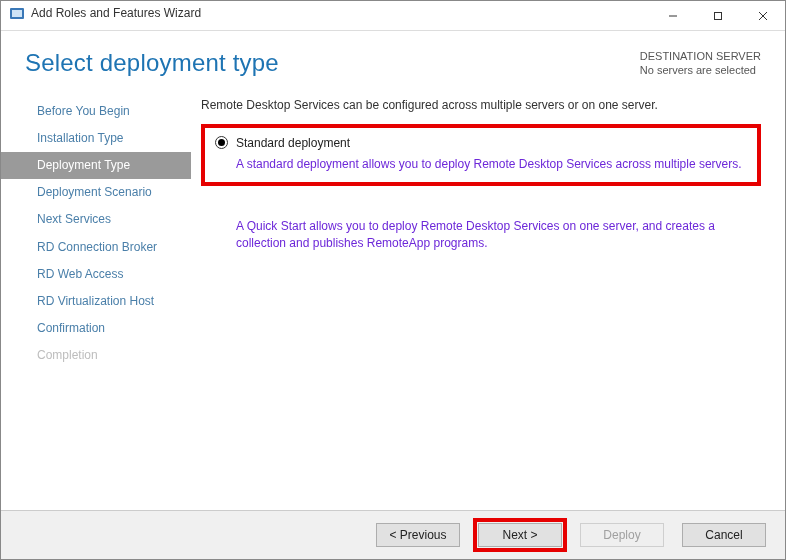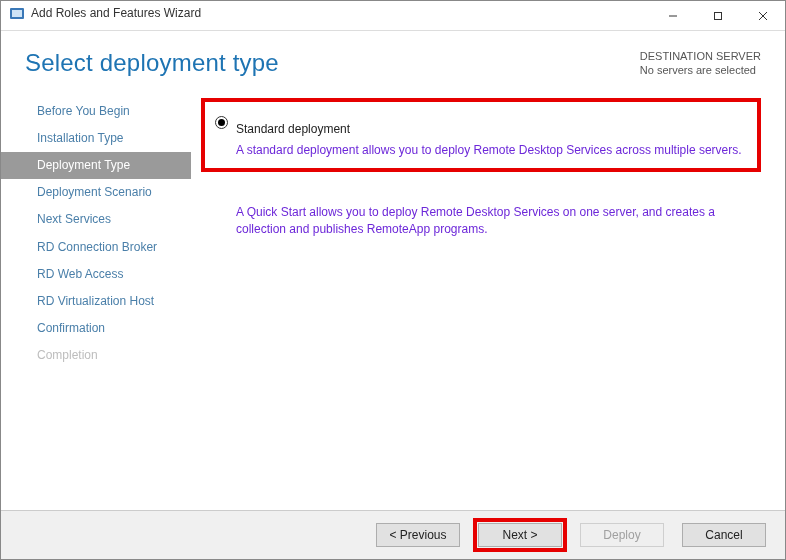--- a/index.html
+++ b/index.html
@@ -23,21 +23,21 @@
   .side-item { padding:4px 0 4px 36px; color:#4a7fa9; font-size:12px; cursor:pointer; line-height:1.6; }
   .side-item.active { background:#9a9a9a; color:#fff; }
   .side-item.disabled { color:#bdbdbd; cursor:default; }
   .main { flex:1; padding:10px 24px 10px 10px; color:#323232; }
   .intro { font-size:12px; margin-bottom:12px; }
   .option-box { border:4px solid #e60000; padding:8px 10px 10px 10px; margin-bottom:14px; }
   .option-box.none { border:4px solid transparent; padding:8px 10px 10px 10px; }
   .radio-row { display:flex; align-items:center; gap:8px; }
   .radio { width:13px; height:13px; border:1px solid #333; border-radius:50%; display:flex; align-items:center; justify-content:center; background:#fff; cursor:pointer; }
   .radio.selected::after { content:""; width:7px; height:7px; border-radius:50%; background:#000; display:block; }
-  .opt-label { font-size:12px; color:#222;margin-top:12px; }
+  .opt-label { font-size:12px; color:#222; }
   .opt-desc { font-size:12px; color:#6d28d9; margin:6px 0 0 21px; line-height:1.4; }
   
   .footer { height:48px; background:#f0f0f0; display:flex; align-items:center; justify-content:flex-end; padding:0 14px; gap:8px; }
   .btn { min-width:84px; height:24px; background:#e1e1e1; border:1px solid #adadad; font-size:12px; color:#222; cursor:pointer; }
   .btn:disabled { color:#a0a0a0; background:#efefef; border-color:#cfcfcf; cursor:default; }
   .btn-wrap { display:inline-flex; }
   .btn-wrap.hl { border:4px solid #e60000; padding:1px; }
   .btn-wrap.pl { padding:5px; }
 </style>
 </head>
@@ -90,20 +90,21 @@
         <div class="side-item active">Deployment Type</div>
         <div class="side-item">Deployment Scenario</div>
         <div class="side-item">Next Services</div>
         <div class="side-item">RD Connection Broker</div>
         <div class="side-item">RD Web Access</div>
         <div class="side-item">RD Virtualization Host</div>
         <div class="side-item">Confirmation</div>
         <div class="side-item disabled">Completion</div>
       </div>
     <div class="main">
+      <div class="intro">Remote Desktop Services can be configured across multiple servers or on one server.</div>
       <div id="options">
           <div class="option-box">
             <div class="radio-row">
               <span class="radio selected"></span>
               <span class="opt-label">Standard deployment</span>
             </div>
             <div class="opt-desc">A standard deployment allows you to deploy Remote Desktop Services across multiple servers.</div>
           </div>
           <div class="option-box none">
             <div class="opt-desc">A Quick Start allows you to deploy Remote Desktop Services on one server, and creates a collection and publishes RemoteApp programs.</div>

